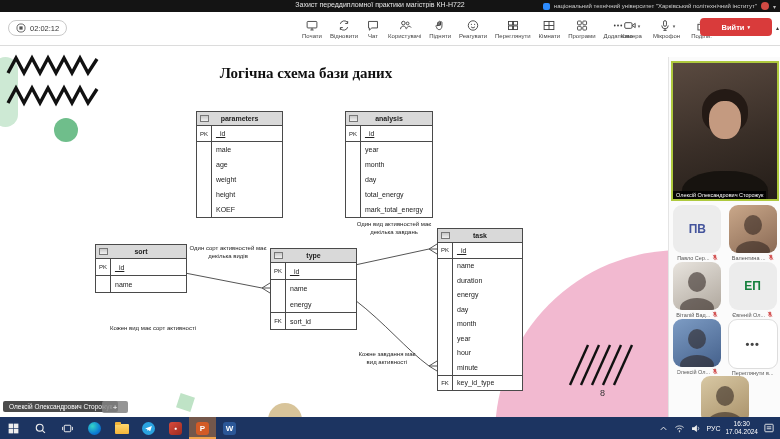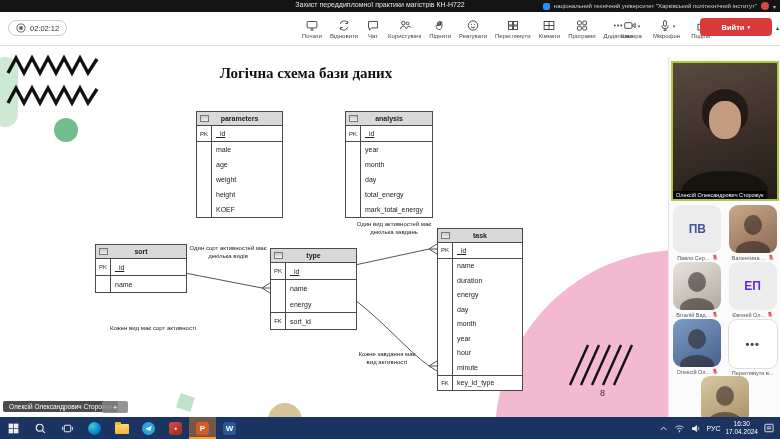--- a/index.html
+++ b/index.html
@@ -500,21 +500,21 @@
                 <g stroke="#d04040" stroke-width="1.8" fill="none">
                   <rect x="6" y="2" width="4" height="8" rx="2" fill="#d04040"></rect>
                   <path d="M3.5 9a4.5 4.5 0 0 0 9 0M8 13.5v2.5"></path>
                   <line x1="2.5" y1="2" x2="13.5" y2="15"></line>
                 </g>
               </svg></span>
           </div>
         </div>
         <div class="pcell">
           <div class="ptile">
-            <span class="ini" style="color: #6d28d9;">ЕП</span>
+            <span class="ini" style="color: #15803d;">ЕП</span>
           </div>
           <div class="pname">
             <span>Євгеній Ол...</span>
             <span><svg width="6" height="7" viewBox="0 0 16 18">
                 <g stroke="#d04040" stroke-width="1.8" fill="none">
                   <rect x="6" y="2" width="4" height="8" rx="2" fill="#d04040"></rect>
                   <path d="M3.5 9a4.5 4.5 0 0 0 9 0M8 13.5v2.5"></path>
                   <line x1="2.5" y1="2" x2="13.5" y2="15"></line>
                 </g>
               </svg></span>

